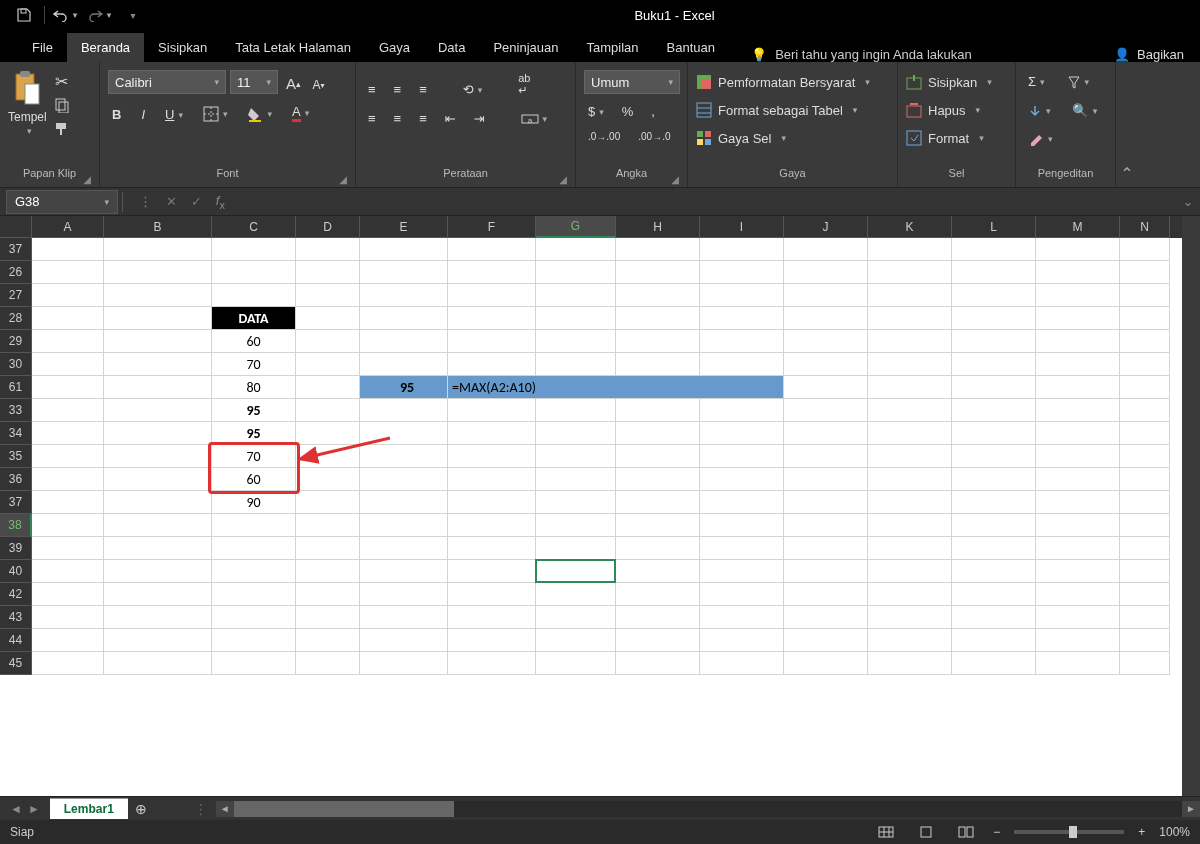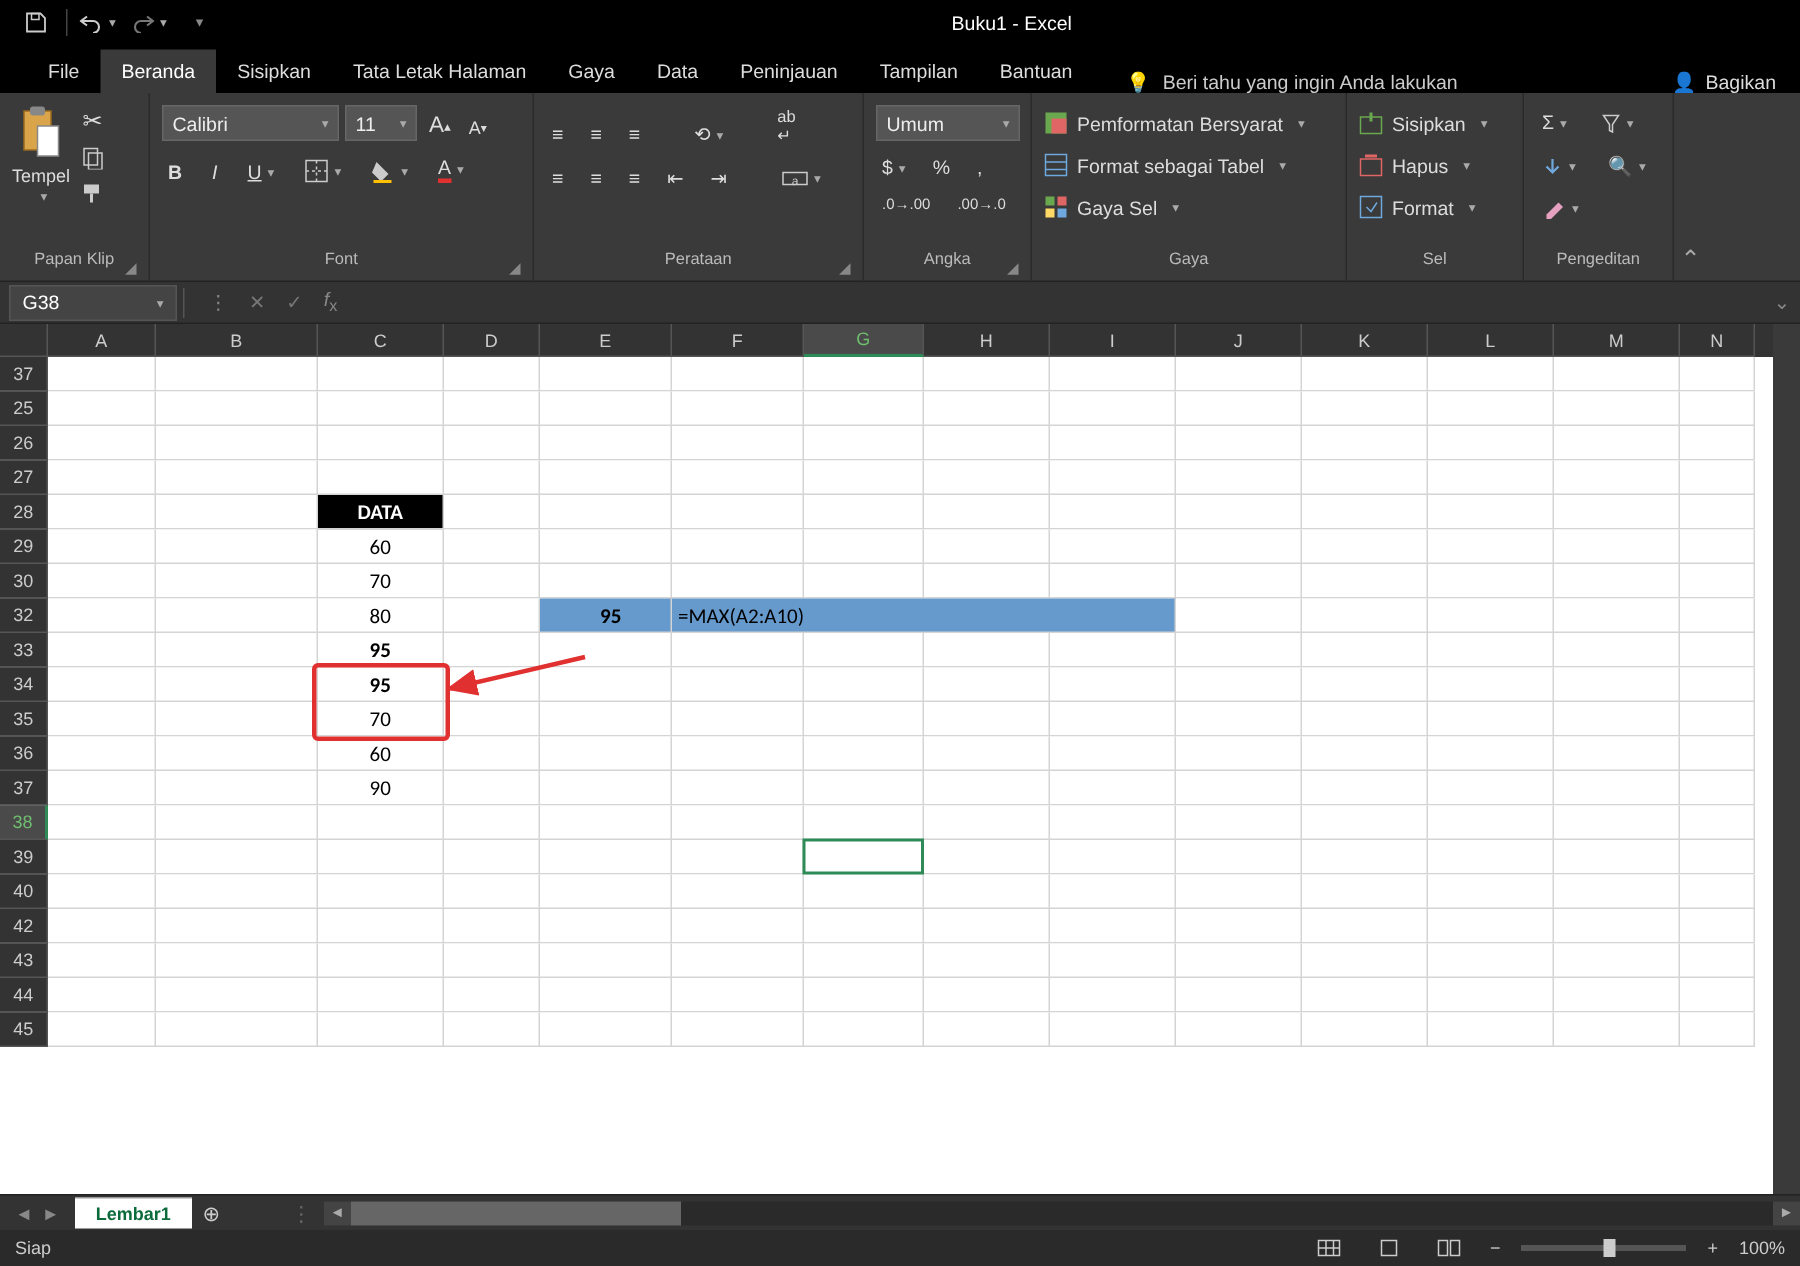--- a/index.html
+++ b/index.html
@@ -418,37 +418,20 @@
             <div class="cell" style="width: 80px;"></div>
             <div class="cell" style="width: 84px;"></div>
             <div class="cell" style="width: 84px;"></div>
             <div class="cell" style="width: 84px;"></div>
             <div class="cell" style="width: 84px;"></div>
             <div class="cell" style="width: 84px;"></div>
             <div class="cell" style="width: 84px;"></div>
             <div class="cell" style="width: 50px;"></div>
           </div>
           <div class="row-line">
-            <div class="rh">25</div>
-            <div class="cell" style="width: 72px;"></div>
-            <div class="cell" style="width: 108px;"></div>
-            <div class="cell" style="width: 84px;"></div>
-            <div class="cell" style="width: 64px;"></div>
-            <div class="cell" style="width: 88px;"></div>
-            <div class="cell" style="width: 88px;"></div>
-            <div class="cell" style="width: 80px;"></div>
-            <div class="cell" style="width: 84px;"></div>
-            <div class="cell" style="width: 84px;"></div>
-            <div class="cell" style="width: 84px;"></div>
-            <div class="cell" style="width: 84px;"></div>
-            <div class="cell" style="width: 84px;"></div>
-            <div class="cell" style="width: 84px;"></div>
-            <div class="cell" style="width: 50px;"></div>
-          </div>
-          <div class="row-line">
             <div class="rh">26</div>
             <div class="cell" style="width: 72px;"></div>
             <div class="cell" style="width: 108px;"></div>
             <div class="cell" style="width: 84px;"></div>
             <div class="cell" style="width: 64px;"></div>
             <div class="cell" style="width: 88px;"></div>
             <div class="cell" style="width: 88px;"></div>
             <div class="cell" style="width: 80px;"></div>
             <div class="cell" style="width: 84px;"></div>
             <div class="cell" style="width: 84px;"></div>
@@ -520,21 +503,21 @@
             <div class="cell" style="width: 80px;"></div>
             <div class="cell" style="width: 84px;"></div>
             <div class="cell" style="width: 84px;"></div>
             <div class="cell" style="width: 84px;"></div>
             <div class="cell" style="width: 84px;"></div>
             <div class="cell" style="width: 84px;"></div>
             <div class="cell" style="width: 84px;"></div>
             <div class="cell" style="width: 50px;"></div>
           </div>
           <div class="row-line">
-            <div class="rh">32</div>
+            <div class="rh">61</div>
             <div class="cell" style="width: 72px;"></div>
             <div class="cell" style="width: 108px;"></div>
             <div class="cell center" style="width: 84px;">80</div>
             <div class="cell" style="width: 64px;"></div>
             <div class="cell blue-light bold" style="padding-left: 40px; width: 88px;">95</div>
             <div class="cell blue-light" style="width: 336px;">=MAX(A2:A10)</div>
             <div class="cell" style="width: 84px;"></div>
             <div class="cell" style="width: 84px;"></div>
             <div class="cell" style="width: 84px;"></div>
             <div class="cell" style="width: 84px;"></div>

